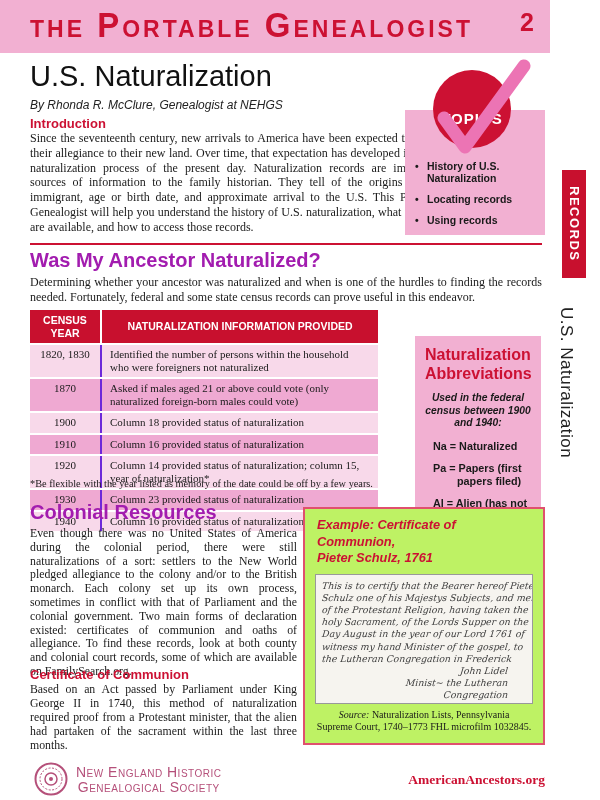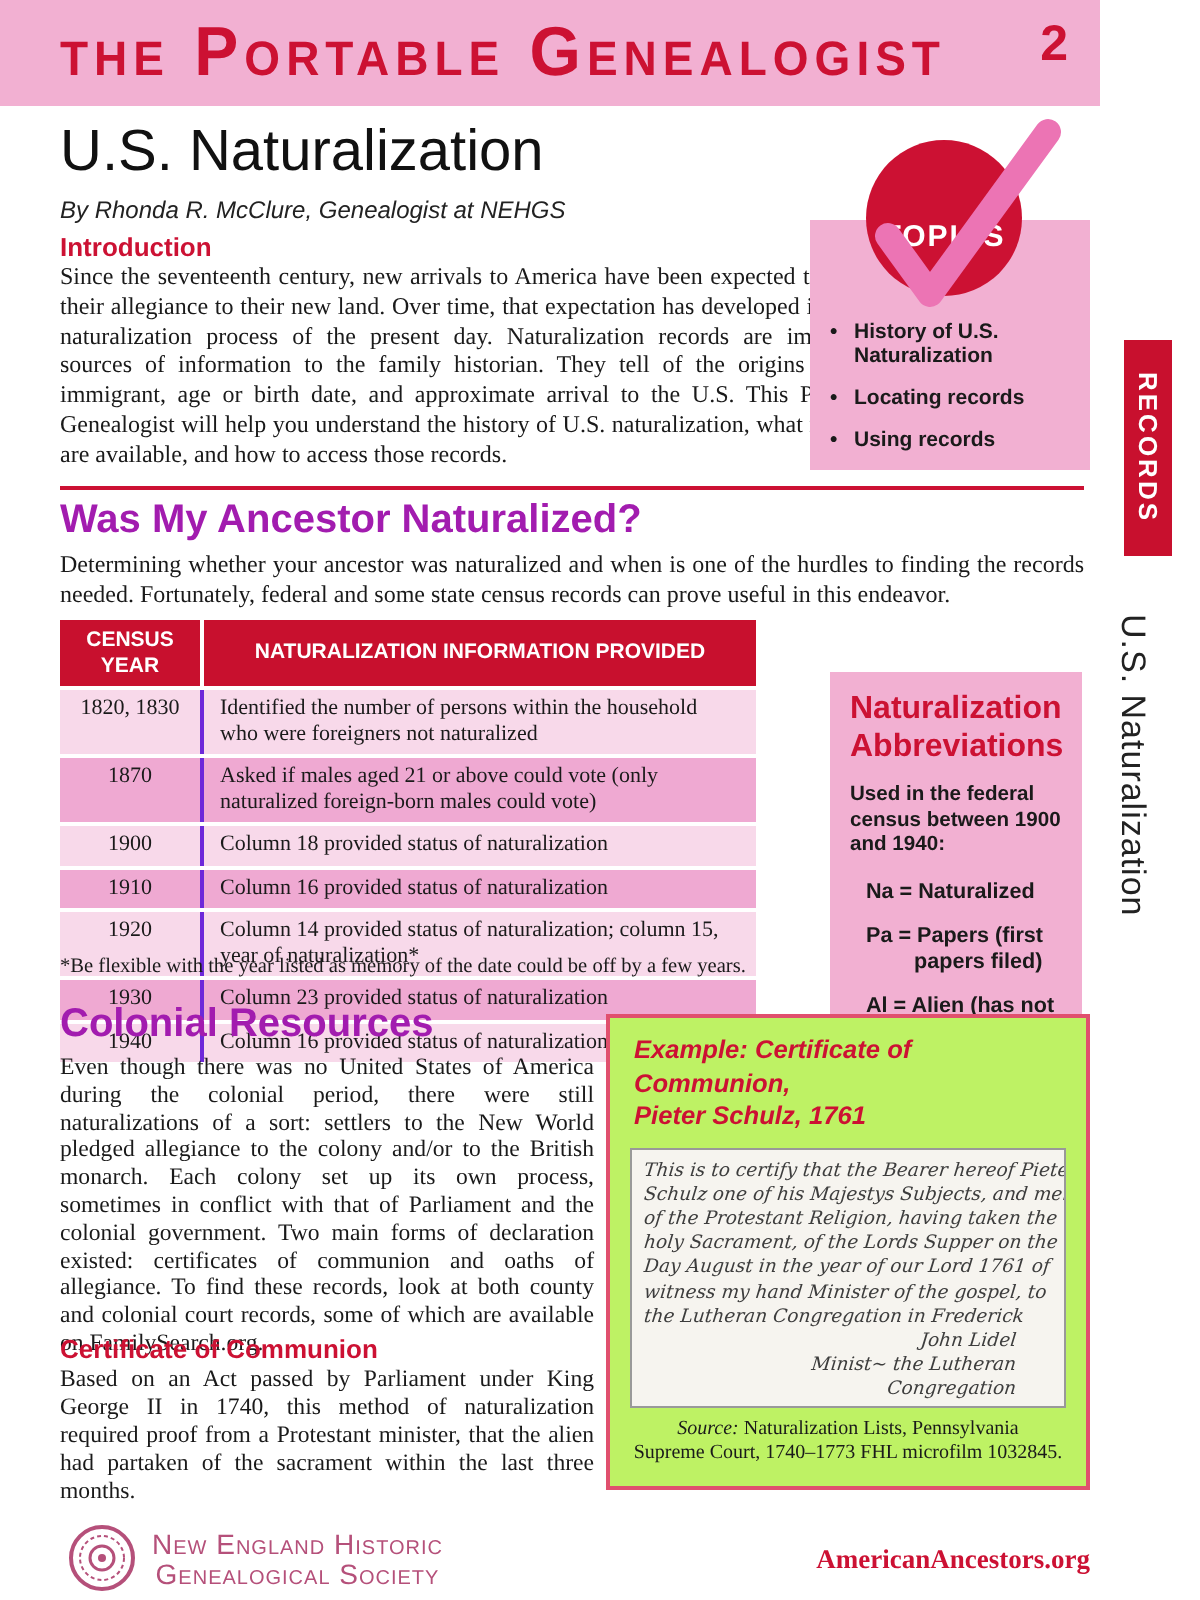--- a/index.html
+++ b/index.html
@@ -72,21 +72,21 @@
   .census-table td.yr { text-align:center; border-right:2px solid #6d28d9; padding-left:2px; padding-right:2px; }
   .census-table tbody tr:nth-child(odd) td { background:#f8d9ea; }
   .census-table tbody tr:nth-child(even) td { background:#efa9d2; }
   .footnote {
     position:absolute; left:30px; top:478px; width:380px;
     font-family:"Liberation Serif", serif; font-size:10.3px; color:#1a1a1a;
   }
   
   .abbr-box { position:absolute; left:415px; top:304px; width:126px; height:177px; background:#f2b0d2; padding:9px 10px;margin-top:32px; }
   .abbr-title { font-weight:bold; font-size:16px; line-height:19px; color:#cc1133; }
-  .abbr-intro { margin-top:9px; font-weight:bold; font-size:10.3px; line-height:12.5px; color:#1a1a1a; }
+  .abbr-intro { margin-top:9px; font-style:italic; font-weight:bold; font-size:10.3px; line-height:12.5px; color:#1a1a1a;text-align:center; }
   .abbr-item { margin-top:10px; font-weight:bold; font-size:10.8px; line-height:12.5px; color:#1a1a1a; padding-left:32px; text-indent:-24px; }
   
   .col-heading { position:absolute; left:30px; top:501px; }
   .col-body {
     position:absolute; left:30px; top:527px; width:267px;
     font-family:"Liberation Serif", serif; font-size:11.8px; line-height:13.8px; text-align:justify;
   }
   .col-body .link { color:#1a1a1a; text-decoration:none; }
   .cert-heading { position:absolute; left:30px; top:667px; }
   .cert-body {

